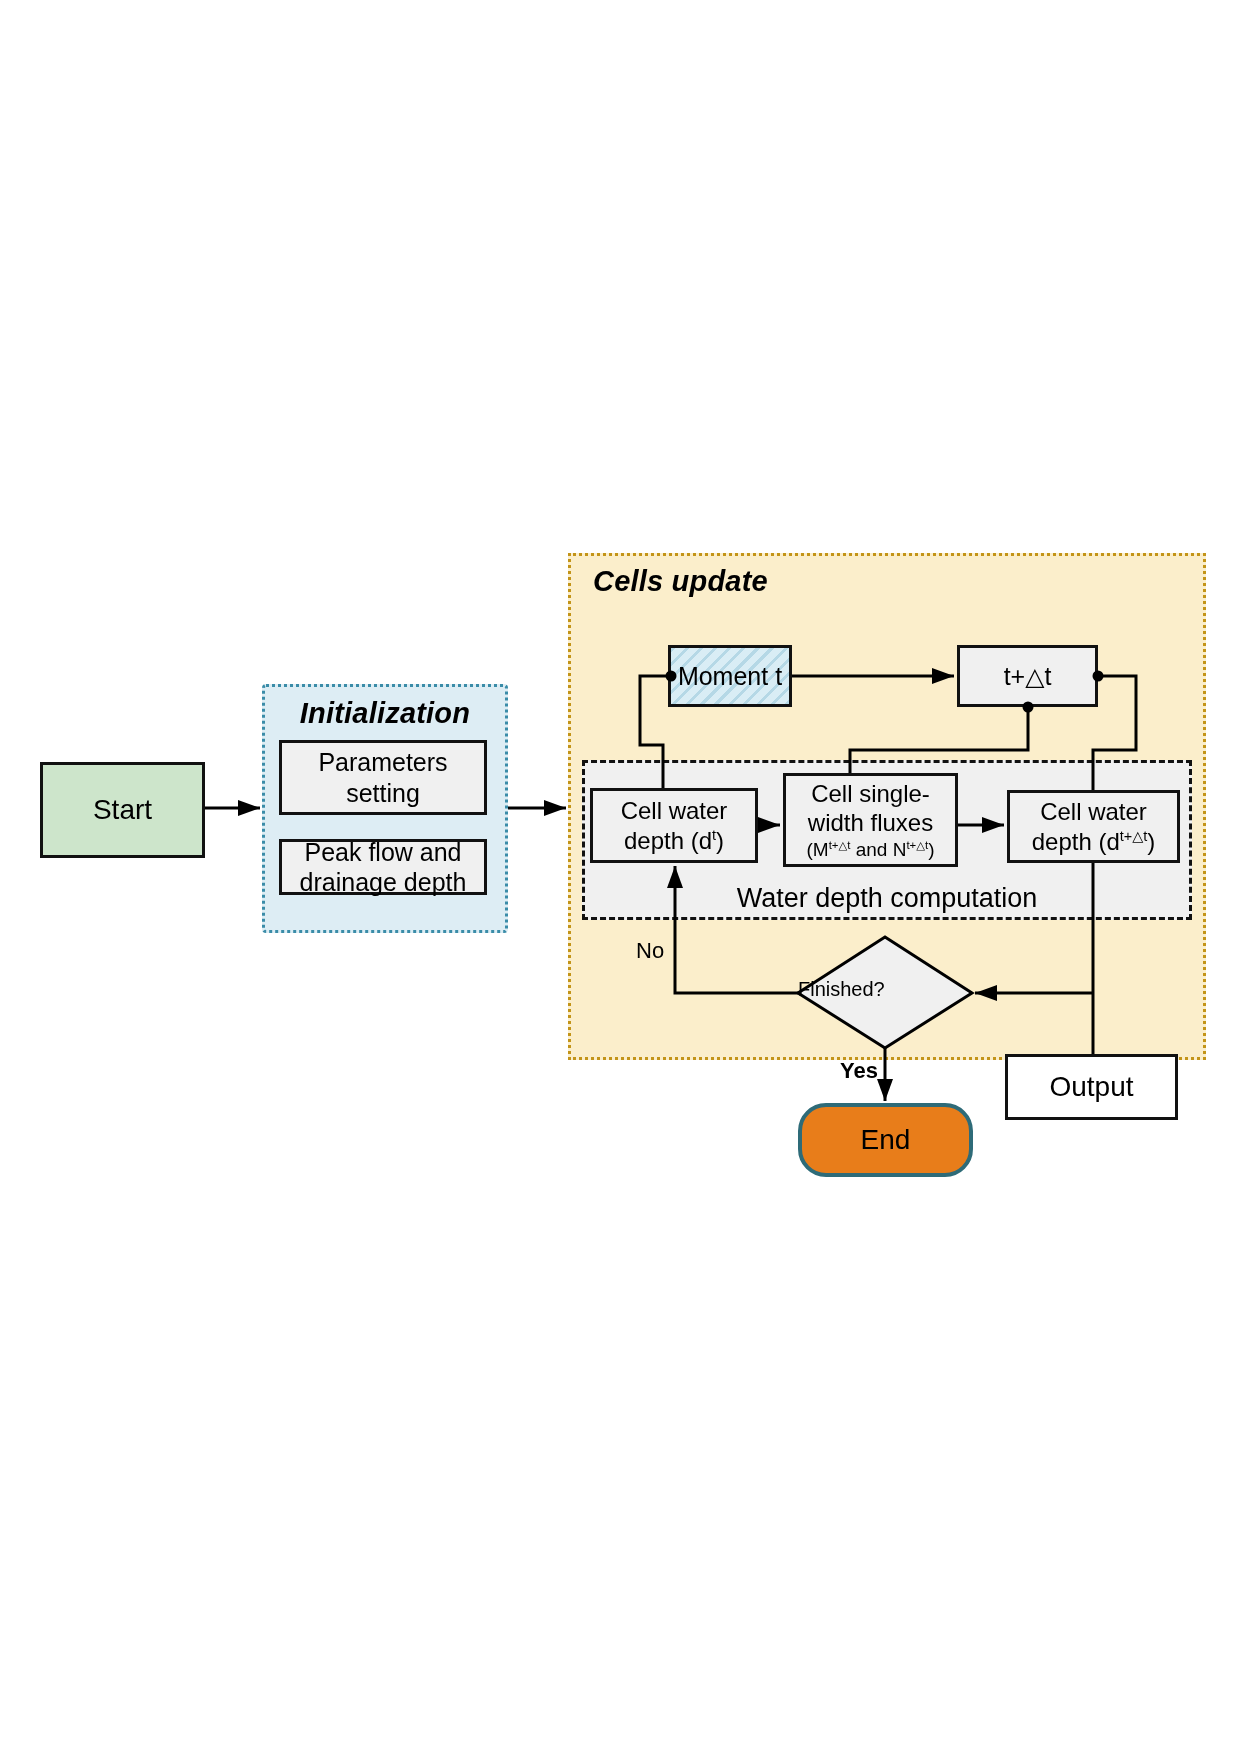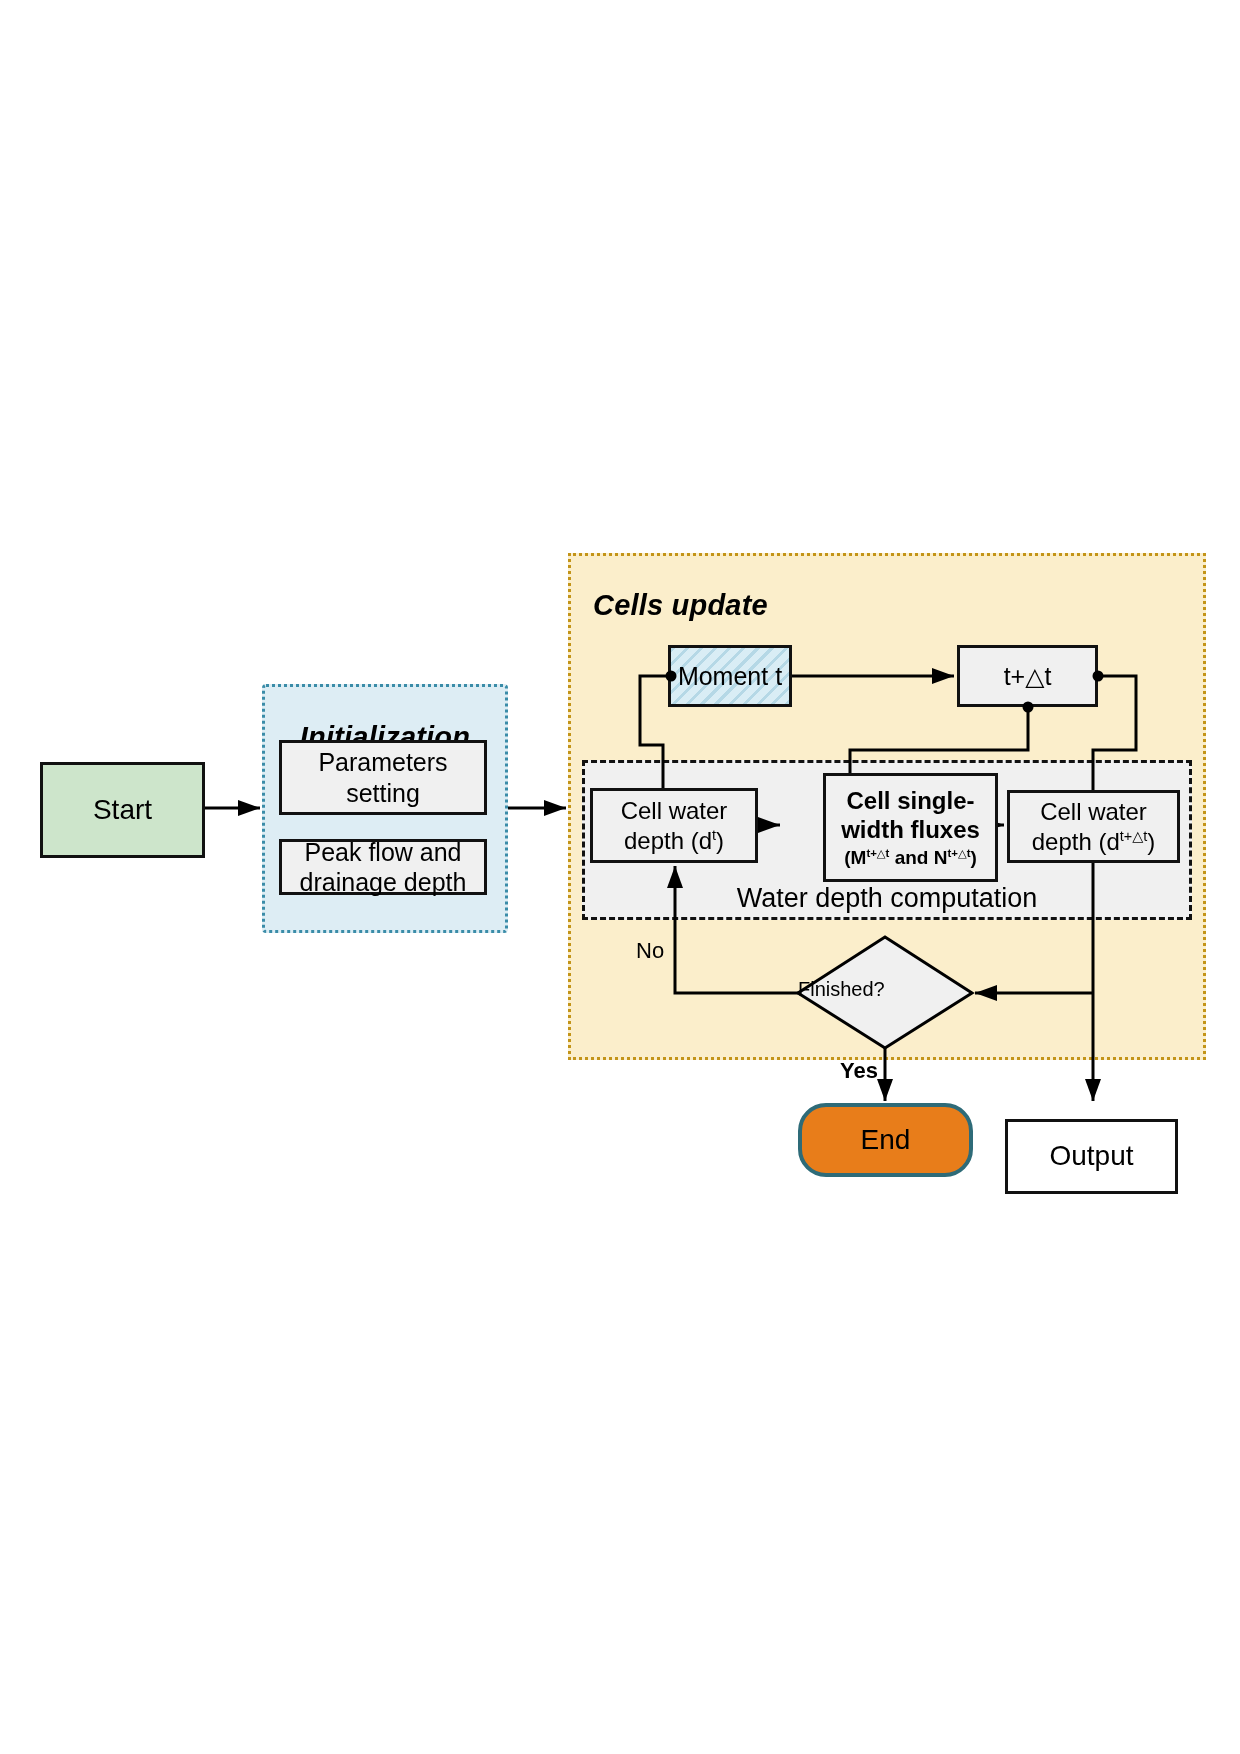--- a/index.html
+++ b/index.html
@@ -15,21 +15,21 @@
     background:var(--panel-init,#ddedf4);
     border:3px dotted var(--panel-init-border,#3a8ca8);
     border-radius:4px;
   }
   .panel-cells{
     left:568px;top:553px;width:638px;height:507px;z-index:1;
     background:var(--panel-cells,#fbeecb);
     border:3px dotted var(--panel-cells-border,#c39418);
   }
   .panel-title{
-    font-weight:bold;font-style:italic;font-size:29px;letter-spacing:.2px;margin-top:24px;
+    font-weight:bold;font-style:italic;font-size:29px;letter-spacing:.2px;
   }
   .init-title{left:0;top:10px;width:100%;text-align:center;}
   .cells-title{left:22px;top:9px;}
 
   
   .group-box{
     background:var(--box-gray,#f0f0f0);
     border:3px dashed #111;z-index:3;
   }
   .box-time{left:657px;top:605px;width:459px;height:123px;}
@@ -50,29 +50,29 @@
   }
   .b-params{left:279px;top:740px;width:208px;height:75px;}
   .b-peak{left:279px;top:839px;width:208px;height:56px;}
   .b-moment{
     left:668px;top:645px;width:124px;height:62px;
     background:repeating-linear-gradient(135deg,
       var(--hatch-stripe,#b5d8e6) 0 3px, var(--hatch-base,#d9edf5) 3px 10px);
   }
   .b-tnext{left:957px;top:645px;width:141px;height:62px;}
   .b-dt{left:590px;top:788px;width:168px;height:75px;font-size:24px;}
-  .b-flux{left:823px;top:773px;width:175px;height:109px;font-size:24px;font-weight:bold;}
+  .b-flux{left:783px;top:773px;width:175px;height:94px;font-size:24px;}
   .b-dt2{left:1007px;top:790px;width:173px;height:73px;font-size:24px;}
   .flux-sub{font-size:19px;margin-top:1px;}
   .b-end{
     left:798px;top:1103px;width:175px;height:74px;border-radius:28px;
     background:var(--end-fill,#e87d1a);
     border:4px solid var(--end-border,#2e6b78);font-size:28px;
   }
-  .b-output{left:1005px;top:1119px;width:173px;height:75px;background:#fff;font-size:28px;}
+  .b-output{left:1005px;top:1054px;width:173px;height:66px;background:#fff;font-size:28px;}
 
   sup{font-size:0.60em;vertical-align:super;line-height:0;}
 
   
   svg.layer{position:absolute;left:0;top:0;z-index:5;pointer-events:none;}
   svg.overlay{z-index:20;}
   .diamond-label{
     left:798px;top:978px;width:174px;text-align:left;
     font-size:20px;z-index:30;
   }

